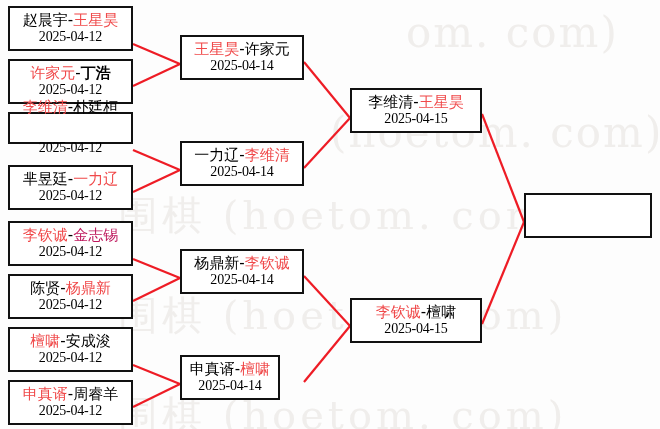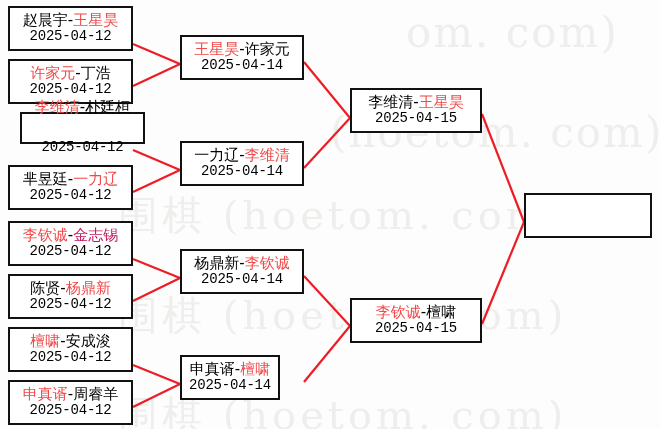--- a/index.html
+++ b/index.html
@@ -70,21 +70,21 @@
     color: #000000;
     font-family: "DejaVu Sans", "Liberation Sans", sans-serif;
   }
   .match-players .w { color: #f0494a; }
   .match-players .l { color: #000000; }
   .match-players .dash { color: #000000; }
   .match-date {
     font-size: 14px;
     color: #000000;
     white-space: nowrap;
-    font-family: Liberation Mono, monospace;
+    font-family: Liberation Serif, serif;
     letter-spacing: -0.2px;
     margin-top: 0;
   }
 </style>
 </head>
 <body>
 
 <div id="bracket-root">
 
   <div class="watermark-layer">
@@ -111,24 +111,24 @@
       <line x1="482" y1="114" x2="524" y2="222" stroke="#ee1c25" stroke-width="2.2"></line>
       <line x1="482" y1="324" x2="524" y2="222" stroke="#ee1c25" stroke-width="2.2"></line>
     </svg>
 
   <div class="boxes-layer">
       <div class="match" style="left: 8px; top: 6px; width: 125px; height: 45px; border-color: rgb(17, 17, 17);">
         <div class="match-players"><span class="l" style="color: rgb(0, 0, 0);">赵晨宇</span><span class="dash">-</span><span class="w" style="color: rgb(240, 73, 74);">王星昊</span></div>
         <div class="match-date">2025-04-12</div>
       </div>
       <div class="match" style="left: 8px; top: 59px; width: 125px; height: 45px; border-color: rgb(17, 17, 17);">
-        <div class="match-players"><span class="w" style="color: rgb(240, 73, 74);">许家元</span><span class="dash">-</span><span class="l" style="color: rgb(0, 0, 0);">丁浩</span></div>
+        <div class="match-players"><span class="w" style="color: rgb(240, 73, 74);">许家元</span><span class="dash">-</span><span class="l" style="color: rgb(0, 0, 0); font-weight: bold;">丁浩</span></div>
         <div class="match-date">2025-04-12</div>
       </div>
-      <div class="match" style="left: 20px; top: 112px; width: 125px; height: 32px; border-color: rgb(17, 17, 17); gap: 24px;">
+      <div class="match" style="left: 8px; top: 112px; width: 125px; height: 32px; border-color: rgb(17, 17, 17); gap: 24px;">
         <div class="match-players"><span class="w" style="color: rgb(240, 73, 74);">李维清</span><span class="dash">-</span><span class="l" style="color: rgb(0, 0, 0);">朴廷桓</span></div>
         <div class="match-date">2025-04-12</div>
       </div>
       <div class="match" style="left: 8px; top: 165px; width: 125px; height: 45px; border-color: rgb(17, 17, 17);">
         <div class="match-players"><span class="l" style="color: rgb(0, 0, 0);">芈昱廷</span><span class="dash">-</span><span class="w" style="color: rgb(240, 73, 74);">一力辽</span></div>
         <div class="match-date">2025-04-12</div>
       </div>
       <div class="match" style="left: 8px; top: 221px; width: 125px; height: 45px; border-color: rgb(17, 17, 17);">
         <div class="match-players"><span class="w" style="color: rgb(240, 73, 74);">李钦诚</span><span class="dash">-</span><span class="l" style="color: #be185d;">金志锡</span></div>
         <div class="match-date">2025-04-12</div>

